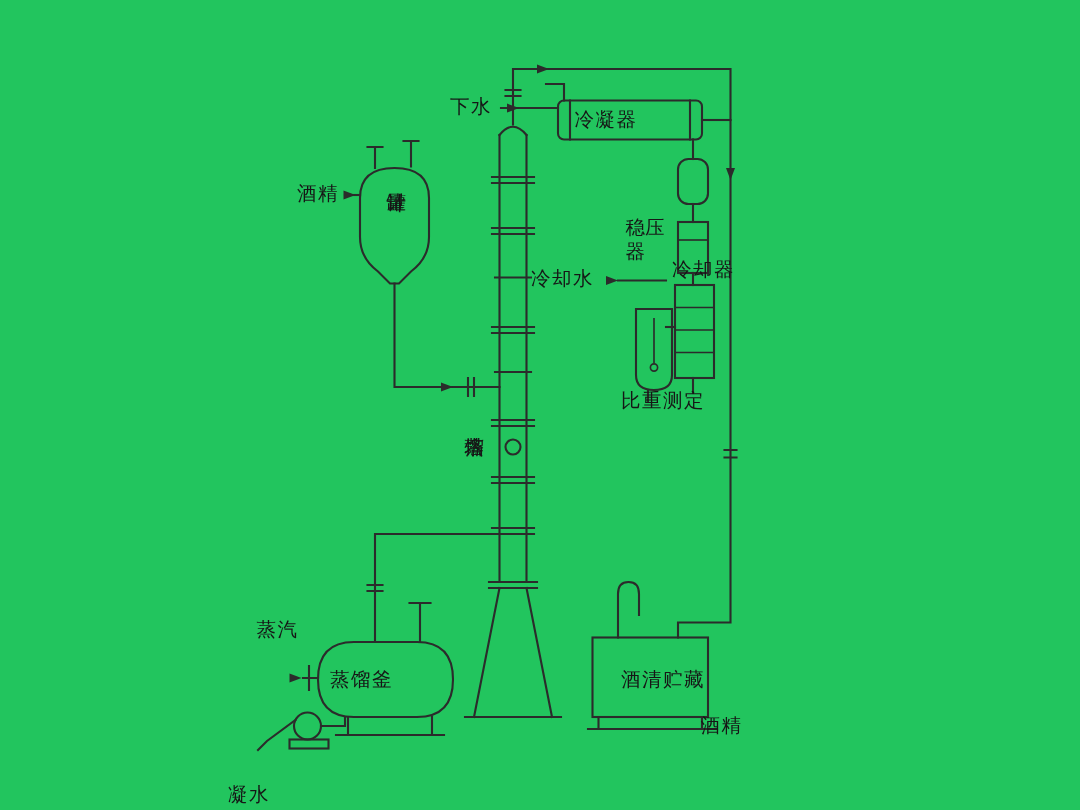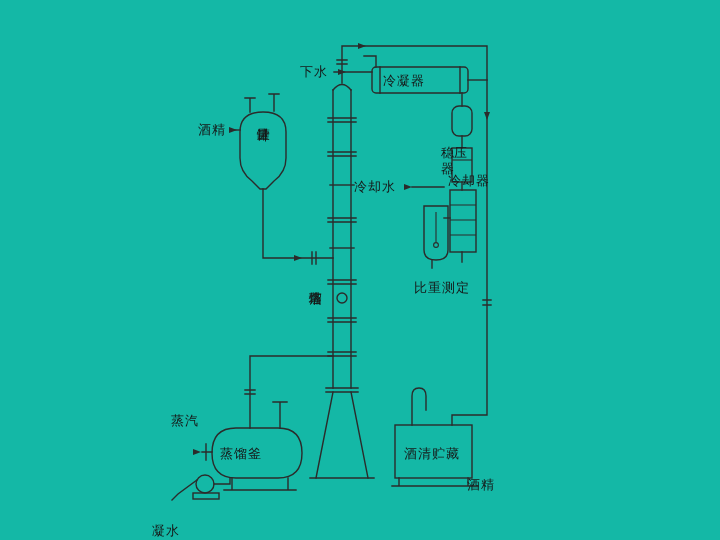--- a/index.html
+++ b/index.html
@@ -1,16 +1,16 @@
 <!DOCTYPE html>
 <html><head>
 <meta charset="utf-8">
 <style>
   html,body{margin:0;padding:0;background:#ffffff}
-  .stage{position:relative;width:720px;height:540px;background:#14b8a6;
+  .stage{position:relative;width:720px;height:540px;background:#22c55e;
          font-family:"DejaVu Sans",sans-serif;overflow:hidden}
   .stage svg{position:absolute;left:0;top:0}
   .ln{stroke:#2b2b2b;stroke-width:1.4;fill:none;stroke-linecap:square}
   .thin{stroke:#2b2b2b;stroke-width:1.1;fill:none}
   .arrow{fill:#2b2b2b;stroke:none}
   .lbl{position:absolute;font-size:13px;color:#161616;letter-spacing:1px;
        line-height:1.25;white-space:nowrap}
   .lbl.v{writing-mode:vertical-rl;text-orientation:upright;letter-spacing:0;
          white-space:normal;line-height:1.05}
   .lbl.wrap{white-space:normal;width:27px;letter-spacing:0}
@@ -122,24 +122,24 @@
       <polygon class="arrow" points="404,184 412,187 404,190"></polygon>
       <polygon class="arrow" points="193,449 201,452 193,455"></polygon>
       <polygon class="arrow" points="484,112 490,112 487,120"></polygon>
     </g>
   </svg>
 
   <div class="lbl" style="left:300px;top:64px">下水</div>
   <div class="lbl" style="left:383px;top:73px">冷凝器</div>
   <div class="lbl" style="left:198px;top:122px">酒精</div>
   <div class="lbl v" style="left:256px;top:118px">计量罐</div>
-  <div class="lbl wrap" style="left:441px;top:145px">稳压器</div>
+  <div class="lbl wrap" style="left:417px;top:145px">稳压器</div>
   <div class="lbl" style="left:354px;top:179px">冷却水</div>
   <div class="lbl" style="left:448px;top:173px">冷却器</div>
-  <div class="lbl" style="left:414px;top:280px">比重测定</div>
+  <div class="lbl" style="left:414px;top:260px">比重测定</div>
   <div class="lbl v" style="left:308px;top:281px">蒸馏塔</div>
   <div class="lbl" style="left:171px;top:413px">蒸汽</div>
   <div class="lbl" style="left:220px;top:446px">蒸馏釜</div>
-  <div class="lbl" style="left:404px;top:446px">酒清贮藏</div>
+  <div class="lbl" style="left:414px;top:446px">酒清贮藏</div>
   <div class="lbl" style="left:467px;top:477px">酒精</div>
   <div class="lbl" style="left:152px;top:523px">凝水</div>
 
 </div>
 
 </body></html>

